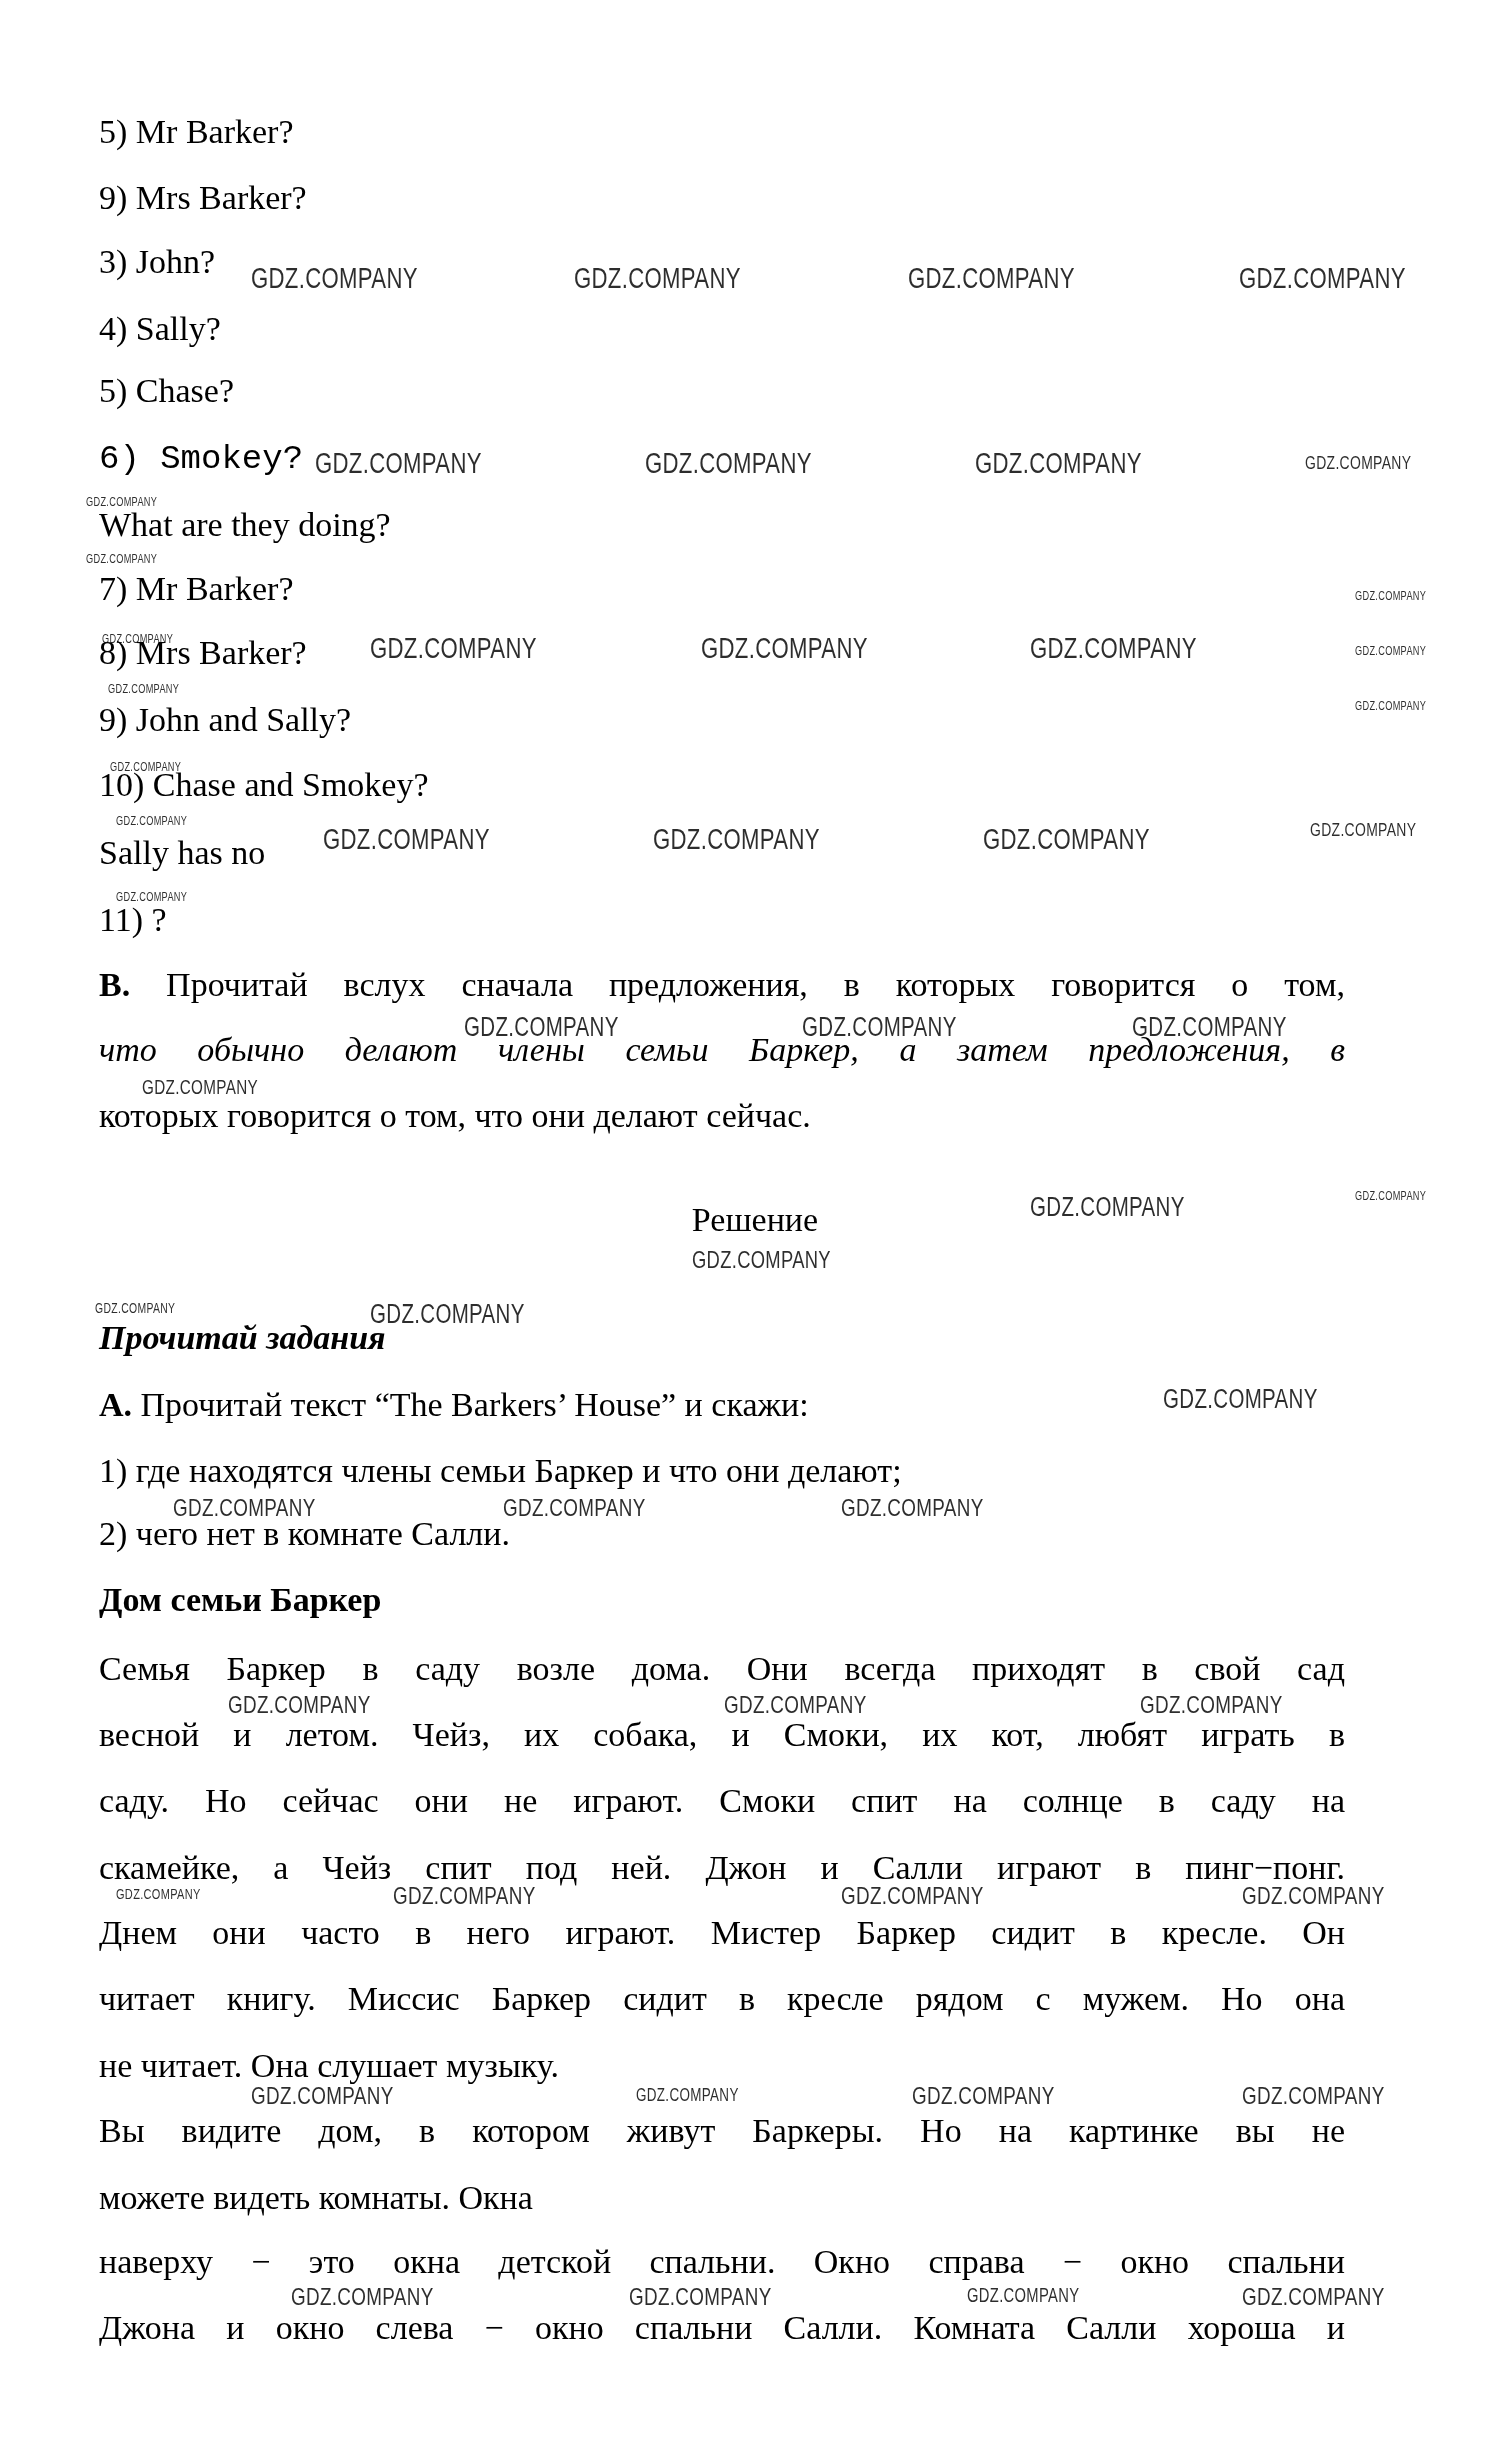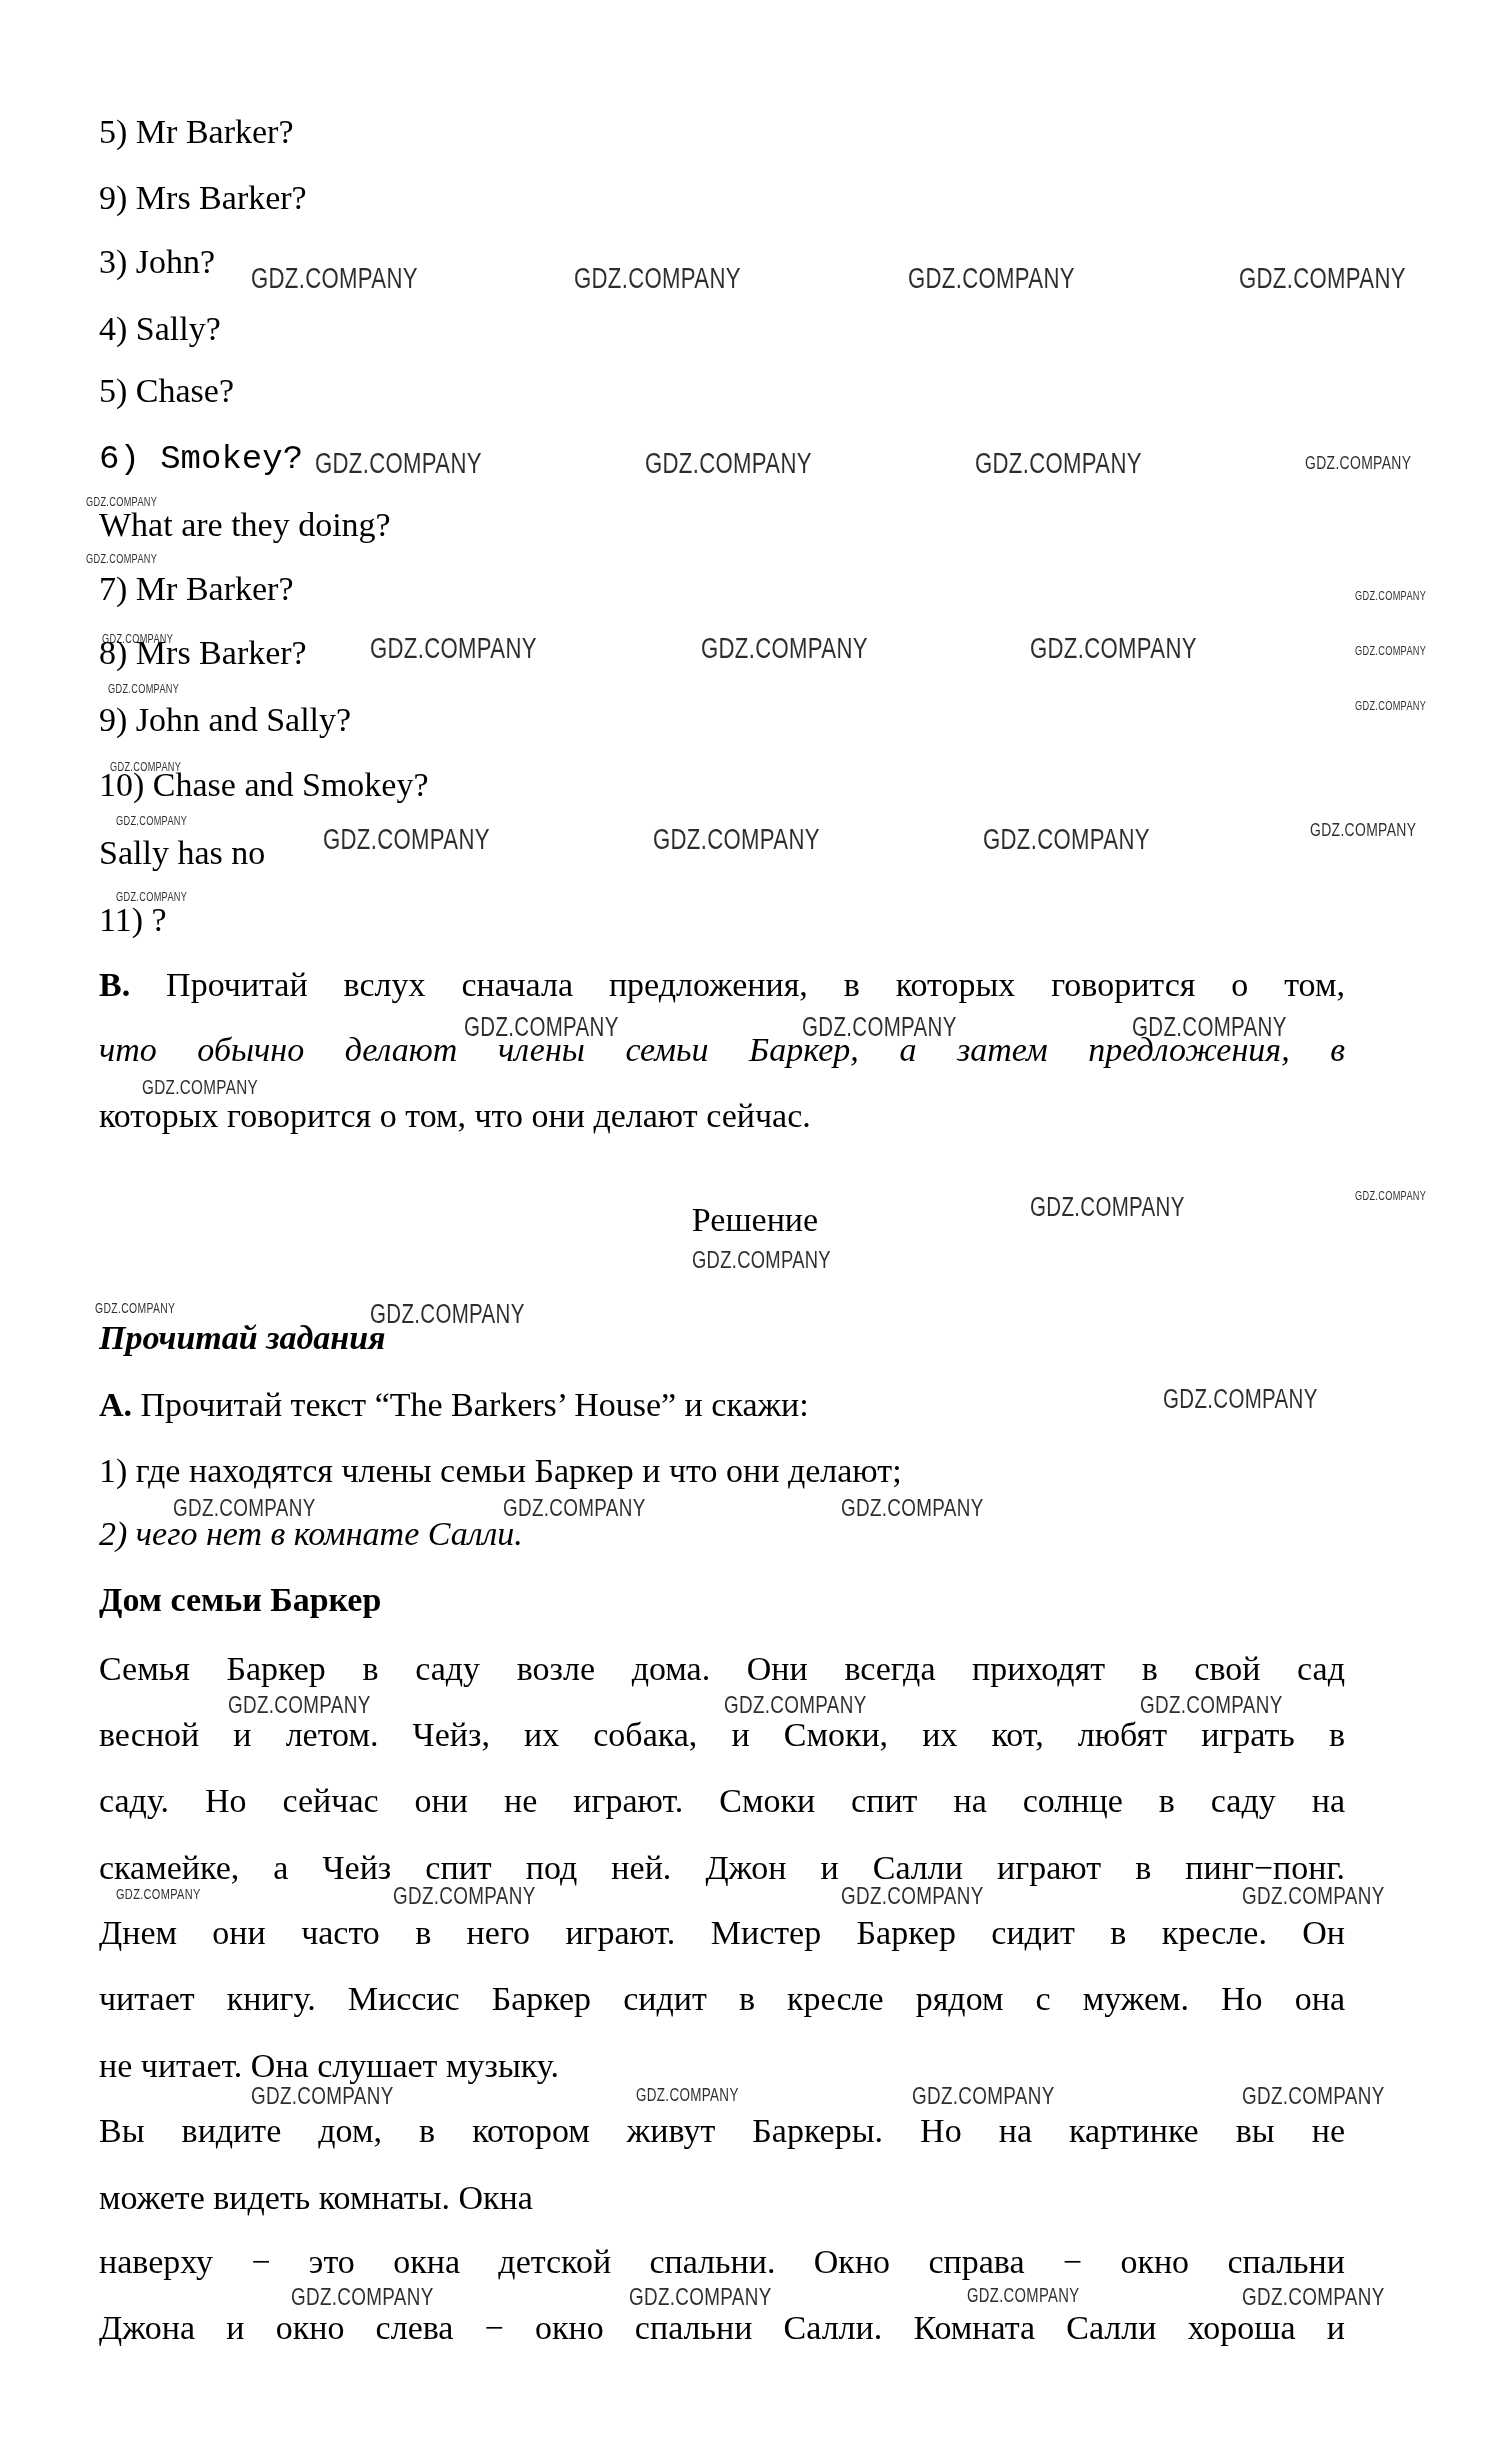--- a/index.html
+++ b/index.html
@@ -122,21 +122,21 @@
       <div class="line" style="top: 765px;"><span class="">10) Chase and Smokey?</span></div>
       <div class="line" style="top: 833px;"><span class="">Sally has no</span></div>
       <div class="line" style="top: 900px;"><span class="">11) ?</span></div>
       <div class="line j" style="top: 965px;"><span class="seg-b ">В.</span><span class=""> Прочитай вслух сначала предложения, в которых говорится о том,</span></div>
       <div class="line j" style="top: 1030px; font-style: italic;"><span class="">что обычно делают члены семьи Баркер, а затем предложения, в</span></div>
       <div class="line" style="top: 1096px;"><span class="">которых говорится о том, что они делают сейчас.</span></div>
       <div class="line center" style="top: 1200px;"><span class="">Решение</span></div>
       <div class="line" style="top: 1318px;"><span class="seg-b seg-i">Прочитай задания</span></div>
       <div class="line" style="top: 1385px;"><span class="seg-b ">А.</span><span class=""> Прочитай текст “The Barkers’ House” и скажи:</span></div>
       <div class="line" style="top: 1451px;"><span class="">1) где находятся члены семьи Баркер и что они делают;</span></div>
-      <div class="line" style="top: 1514px; font-style: italic;"><span class="">2) чего нет в комнате Салли.</span></div>
+      <div class="line" style="top: 1514px;"><span class="">2) чего нет в комнате Салли.</span></div>
       <div class="line" style="top: 1580px;"><span class="seg-b ">Дом семьи Баркер</span></div>
       <div class="line j" style="top: 1649px;"><span class="">Семья Баркер в саду возле дома. Они всегда приходят в свой сад</span></div>
       <div class="line j" style="top: 1715px;"><span class="">весной и летом. Чейз, их собака, и Смоки, их кот, любят играть в</span></div>
       <div class="line j" style="top: 1781px;"><span class="">саду. Но сейчас они не играют. Смоки спит на солнце в саду на</span></div>
       <div class="line j" style="top: 1848px;"><span class="">скамейке, а Чейз спит под ней. Джон и Салли играют в пинг−понг.</span></div>
       <div class="line j" style="top: 1913px;"><span class="">Днем они часто в него играют. Мистер Баркер сидит в кресле. Он</span></div>
       <div class="line j" style="top: 1979px;"><span class="">читает книгу. Миссис Баркер сидит в кресле рядом с мужем. Но она</span></div>
       <div class="line" style="top: 2046px;"><span class="">не читает. Она слушает музыку.</span></div>
       <div class="line j" style="top: 2111px;"><span class="">Вы видите дом, в котором живут Баркеры. Но на картинке вы не</span></div>
       <div class="line" style="top: 2178px;"><span class="">можете видеть комнаты. Окна</span></div>

